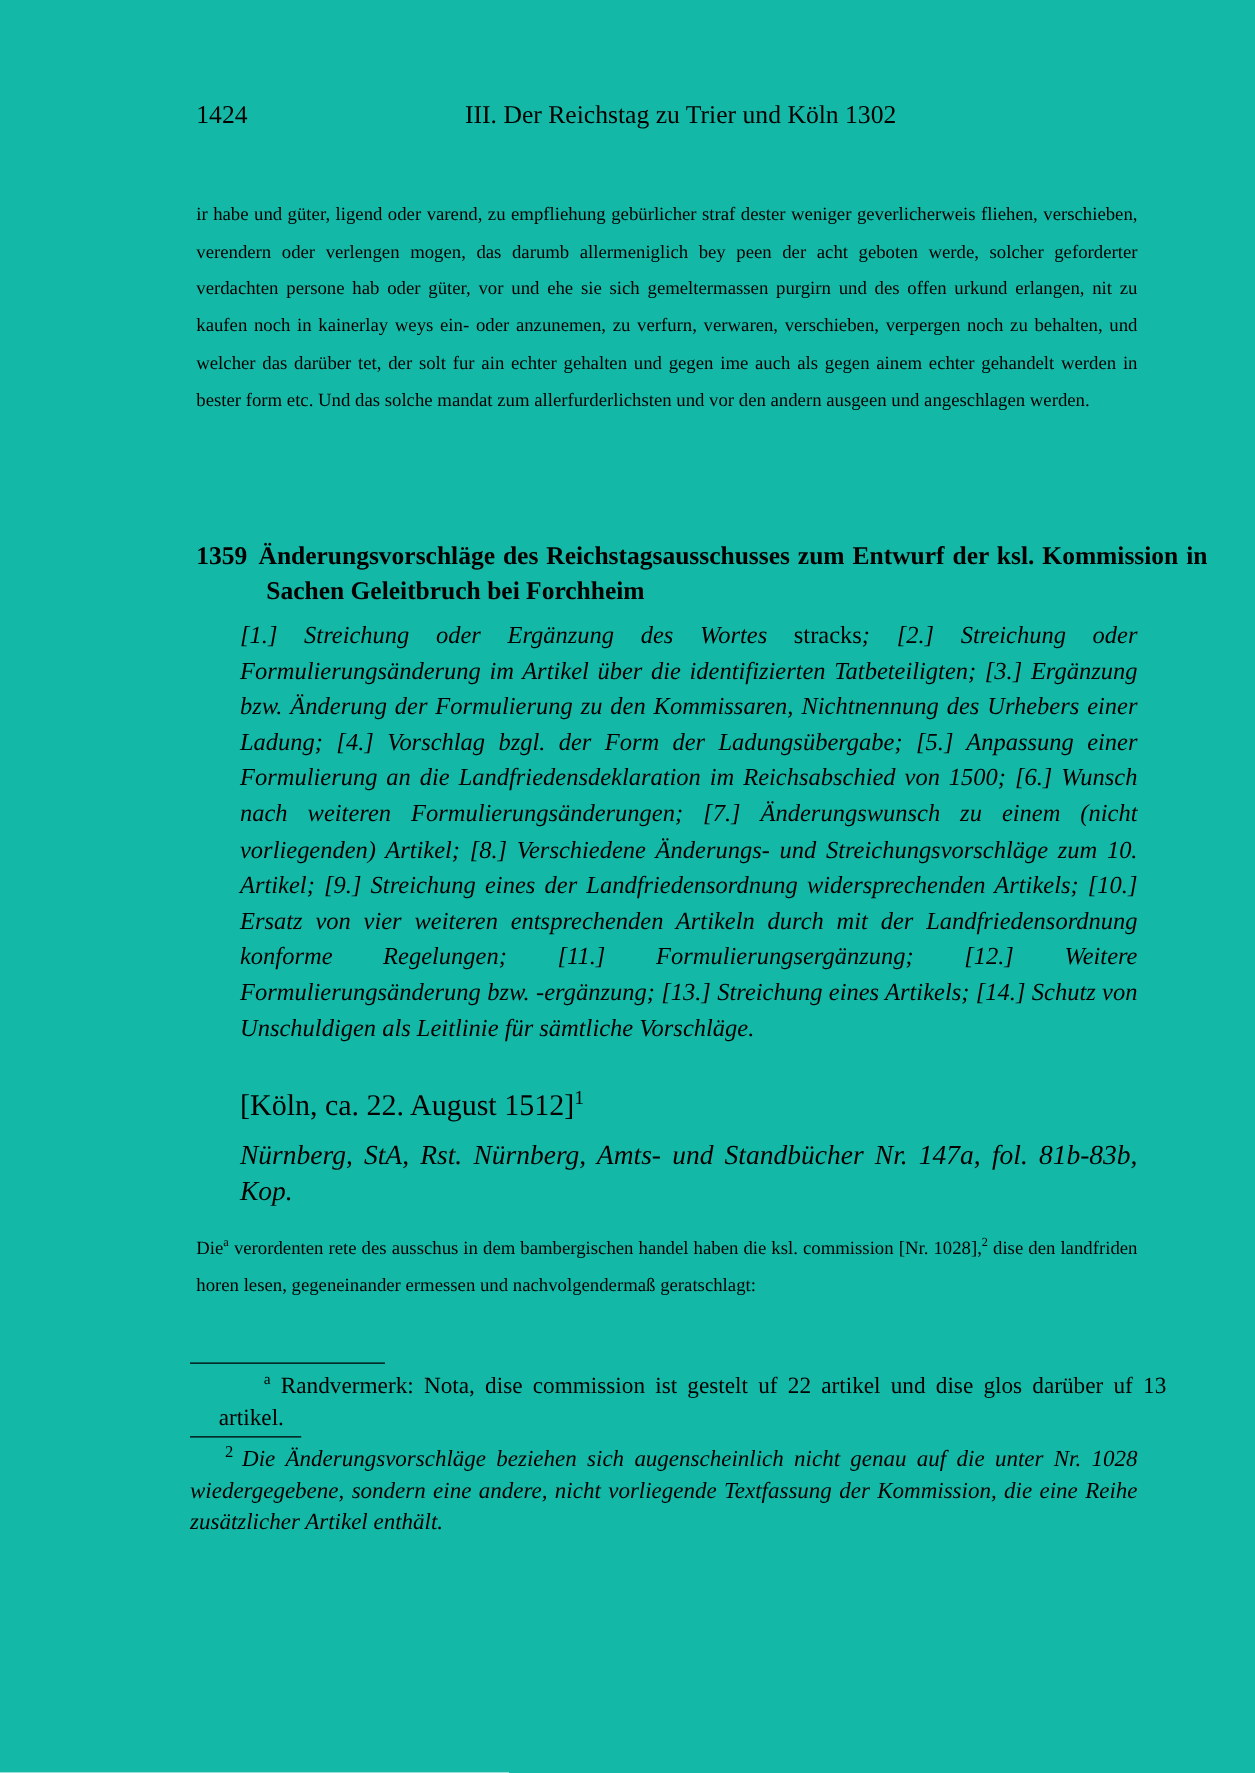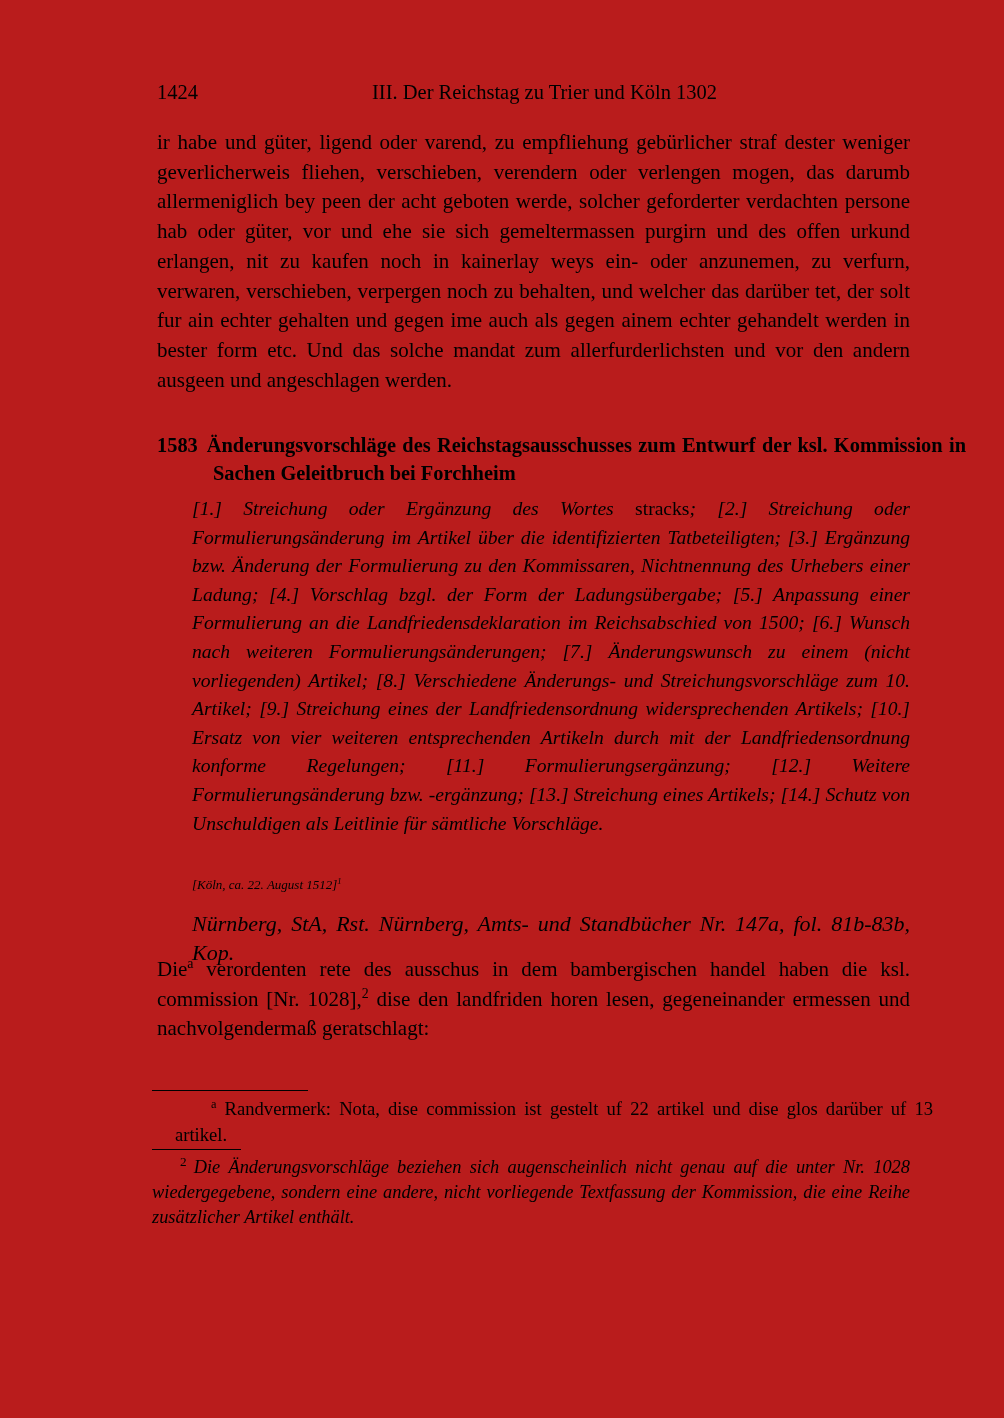--- a/index.html
+++ b/index.html
@@ -10,21 +10,21 @@
   }
   body {
     font-family: "Liberation Serif", "DejaVu Serif", serif;
     color: #000000;
   }
   .page {
     position: relative;
     width: 1004px;
     height: 1418px;
     margin: 0 auto;
-    background: #b91c1c;
+    background: #14b8a6;
     overflow: hidden;
     box-sizing: border-box;
   }
 
   
   .running-head {
     position: absolute;
     left: 157px;
     top: 78px;
     width: 753px;
@@ -42,25 +42,26 @@
     position: absolute;
     left: 215px;
     top: 0;
   }
 
   
   .textblock {
     position: absolute;
     left: 157px;
     width: 753px;
-    font-size: 21px;
+    font-size: 15px;
     line-height: 29.7px;
     text-align: justify;
     text-justify: inter-word;
     hyphens: manual;
+    margin-top: 30px;
   }
   .textblock.last-line-left > :last-child { }
   .para-top { top: 128px; }
   .para-after-abstract { top: 955px; }
 
   
   .doc-heading {
     position: absolute;
     left: 157px;
     top: 431px;
@@ -87,22 +88,21 @@
     font-family: Liberation Serif, serif;
   }
   .abstract .roman {
     font-style: normal;
   }
   .dateline {
     position: absolute;
     left: 192px;
     top: 871px;
     width: 718px;
-    font-style: italic;
-    font-size: 13px;
+    font-size: 24px;
     line-height: 28.6px;
   }
   .source {
     position: absolute;
     left: 192px;
     top: 910px;
     width: 718px;
     font-style: italic;
     font-size: 22px;
     line-height: 28.6px;
@@ -180,21 +180,21 @@
 <div class="page">
 
   <div class="running-head">
     <span class="folio">1424</span>
     <span class="head-title">III. Der Reichstag zu Trier und Köln 1302</span>
   </div>
 
   <div class="textblock para-top">ir habe und güter, ligend oder varend, zu empfliehung gebürlicher straf dester weniger geverlicherweis fliehen, verschieben, verendern oder verlengen mogen, das darumb allermeniglich bey peen der acht geboten werde, solcher geforderter verdachten persone hab oder güter, vor und ehe sie sich gemeltermassen purgirn und des offen urkund erlangen, nit zu kaufen noch in kainerlay weys ein- oder anzunemen, zu verfurn, verwaren, verschieben, verpergen noch zu behalten, und welcher das darüber tet, der solt fur ain echter gehalten und gegen ime auch als gegen ainem echter gehandelt werden in bester form etc. Und das solche mandat zum allerfurderlichsten und vor den andern ausgeen und angeschlagen werden.</div>
 
   <div class="doc-heading">
-    <span class="hd-num">1583</span><span>Änderungsvorschläge des Reichstagsausschusses zum Entwurf der ksl. Kommission in Sachen Geleitbruch bei Forchheim</span>
+    <span class="hd-num">1359</span><span>Änderungsvorschläge des Reichstagsausschusses zum Entwurf der ksl. Kommission in Sachen Geleitbruch bei Forchheim</span>
   </div>
 
   <div class="abstract"><span>[1.] Streichung oder Ergänzung des Wortes </span><span class="roman">stracks</span><span>; [2.] Streichung oder Formulierungsänderung im Artikel über die identifizierten Tatbeteiligten; [3.] Ergänzung bzw. Änderung der Formulierung zu den Kommissaren, Nichtnennung des Urhebers einer Ladung; [4.] Vorschlag bzgl. der Form der Ladungsübergabe; [5.] Anpassung einer Formulierung an die Landfriedensdeklaration im Reichsabschied von 1500; [6.] Wunsch nach weiteren Formulierungsänderungen; [7.] Änderungswunsch zu einem (nicht vorliegenden) Artikel; [8.] Verschiedene Änderungs- und Streichungsvorschläge zum 10. Artikel; [9.] Streichung eines der Landfriedensordnung widersprechenden Artikels; [10.] Ersatz von vier weiteren entsprechenden Artikeln durch mit der Landfriedensordnung konforme Regelungen; [11.] Formulierungsergänzung; [12.] Weitere Formulierungsänderung bzw. -ergänzung; [13.] Streichung eines Artikels; [14.] Schutz von Unschuldigen als Leitlinie für sämtliche Vorschläge.</span></div>
 
   <div class="dateline"><span>[Köln, ca. 22. August 1512]</span><span class="sup">1</span></div>
 
   <div class="source">Nürnberg, StA, Rst. Nürnberg, Amts- und Standbücher Nr. 147a, fol. 81b-83b, Kop.</div>
 
   <div class="textblock para-after-abstract"><span>Die</span><span class="sup">a</span><span> verordenten rete des ausschus in dem bambergischen handel haben die ksl. commission </span><span class="ital">[Nr. 1028]</span><span>,</span><span class="sup">2</span><span> dise den landfriden horen lesen, gegeneinander ermessen und nachvolgendermaß geratschlagt:</span></div>
 

